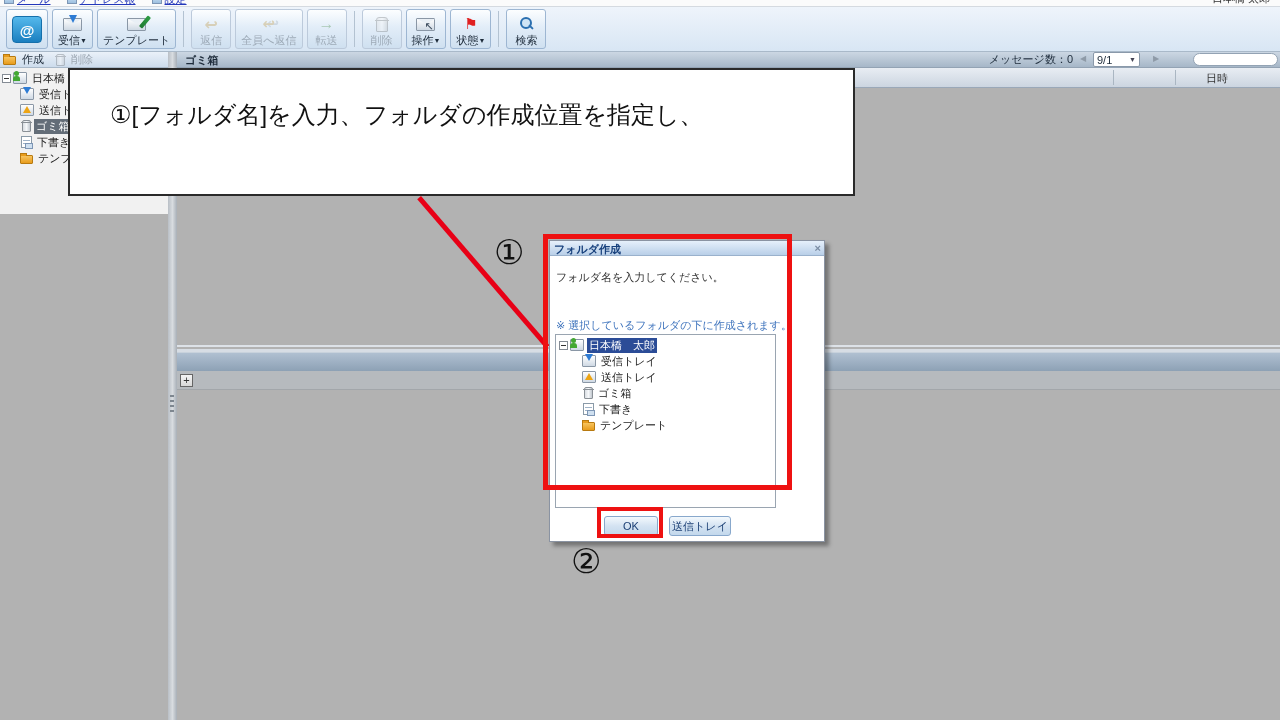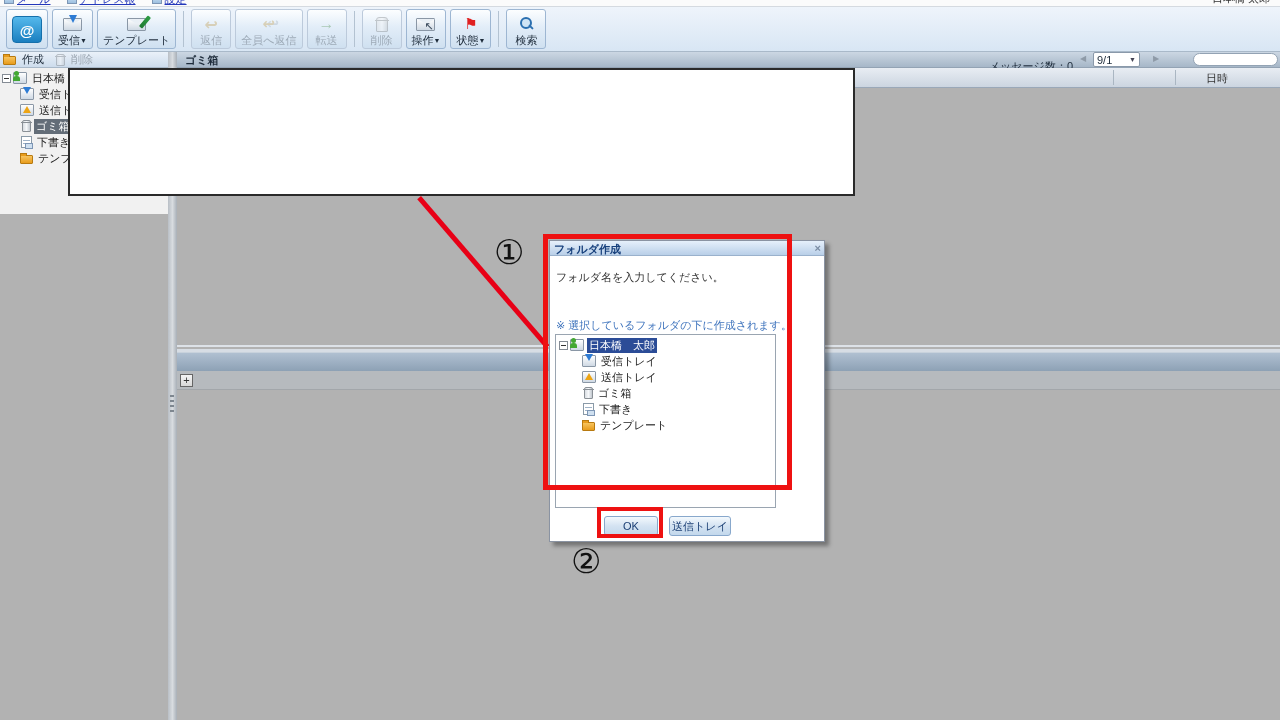--- a/index.html
+++ b/index.html
@@ -105,21 +105,21 @@
     background:linear-gradient(90deg,#b9bfc6,#d8dce0 50%,#a8afb7); cursor:col-resize; }
   .vsplit .dots { position:absolute; left:2px; top:343px; width:4px; height:18px;
     background:repeating-linear-gradient(#7e8790 0 2px,transparent 2px 5px); }
 
   
   .main { position:absolute; left:177px; top:52px; right:0; bottom:0; background:#b2b2b2; }
   .listbar { position:absolute; left:0; right:0; top:0; height:16px;
     background:linear-gradient(#ccd7e3,#a6b7c8); border-bottom:1px solid #93a3b4;
     color:#1d2b3a; }
   .listbar .title { position:absolute; left:8px; top:1px; font-weight:bold; }
-  .listbar .count { position:absolute; right:207px; top:7px; }
+  .listbar .count { position:absolute; right:207px; top:0; }
   .pgbtn { position:absolute; top:2px; width:14px; text-align:center; color:#8e9aa7; font-size:8px; cursor:pointer; }
   .pg-prev { right:190px; }
   .pg-next { right:117px; }
   .pgdrop { position:absolute; right:140px; top:0; width:47px; height:15px; background:#fff;
     border:1px solid #8a99aa; border-radius:2px; display:flex; align-items:center;
     justify-content:space-between; padding:0 3px; cursor:pointer; }
   .pgdrop .caret { font-size:7px; color:#445; }
   .quickpill { position:absolute; right:2px; top:1px; width:85px; height:13px;
     border:1px solid #93a3b4; border-radius:7px; background:#fff; font-size:10px; padding:0 6px; outline:none; }
   .colhdr { position:absolute; left:0; right:0; top:16px; height:20px;
@@ -323,20 +323,21 @@
   </div>
   <div class="listbody"></div>
   <div class="gapstrip"></div>
   <div class="prevhdr"></div>
   <div class="prevtools">
     <span class="plusbtn">+</span>
   </div>
 </div>
 
 <div class="callout">
+  <div>①[フォルダ名]を入力、フォルダの作成位置を指定し、</div>
 </div>
 <div class="redline"></div>
 <span class="stepnum step1">①</span>
 <span class="stepnum step2">②</span>
 
 <div class="dialog">
   <div class="dlg-title">
     <span>フォルダ作成</span>
     <span class="dlg-close">×</span>
   </div>

